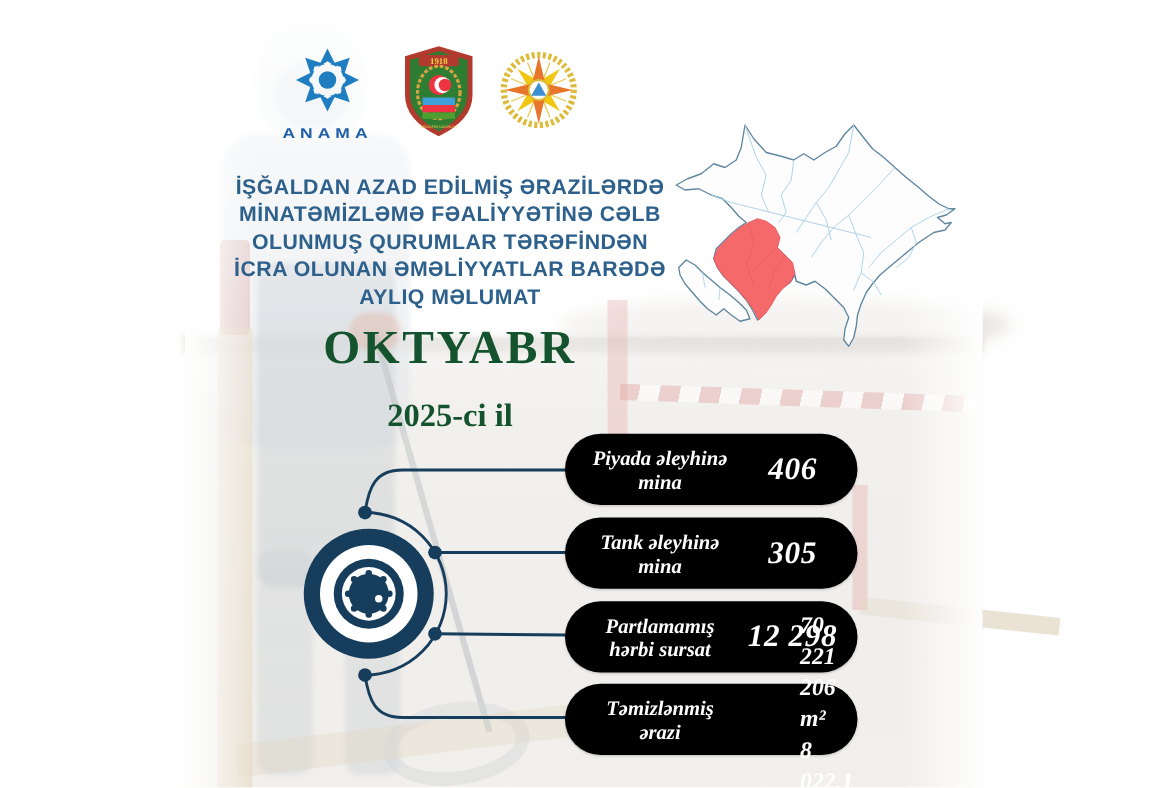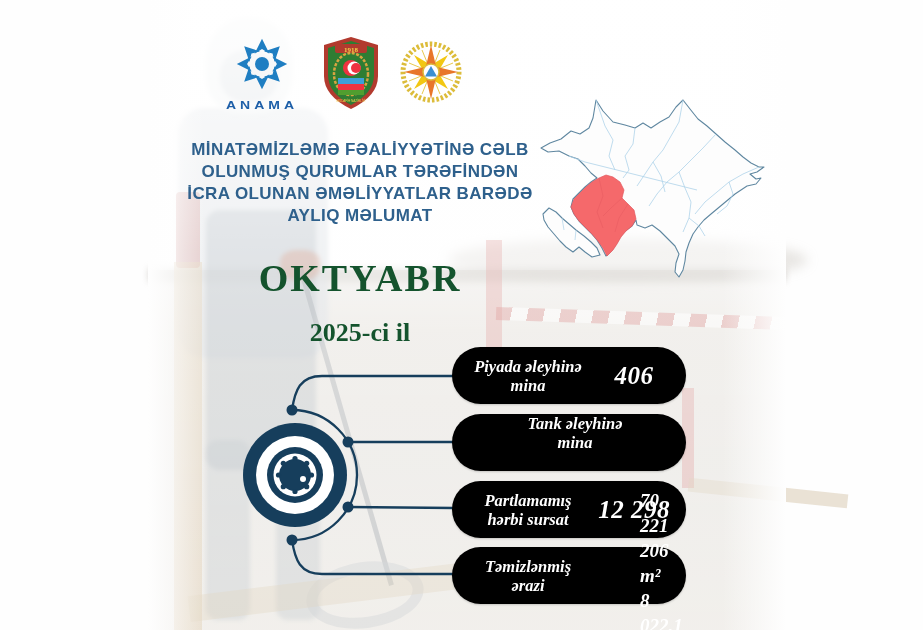--- a/index.html
+++ b/index.html
@@ -55,21 +55,21 @@
   #map{position:absolute;z-index:1;left:533px;top:78px;width:240px;height:212px;}
 
   
   #connector{position:absolute;z-index:1;left:0;top:0;width:923px;height:630px;}
   .pill{position:absolute;z-index:2;left:452px;width:234px;height:57px;border-radius:29px;
     background:#000000;color:#ffffff;display:flex;align-items:center;
     font-family:"Liberation Serif",serif;font-weight:bold;box-shadow:0 1px 2px rgba(0,0,0,.18);font-style:italic;}
   .pill .lbl{flex:0 0 128px;text-align:center;font-size:16.5px;line-height:19px;padding-left:12px;}
   .pill .val{flex:1;text-align:center;font-size:25px;letter-spacing:.5px;padding-right:10px;}
   .pill .val2{flex:1;text-align:left;font-size:19px;line-height:25px;padding-right:6px;}
-  #pill-0{top:347px;} #pill-1{top:414px;flex-direction:column;} #pill-2{top:481px;} #pill-3{top:547px;gap:48px;}
+  #pill-0{top:347px;} #pill-1{top:414px;} #pill-2{top:481px;} #pill-3{top:547px;gap:48px;}
 </style>
 </head>
 <body>
 
 <div id="canvas">
 
   <div id="photo">
     <div class="ground"></div>
     <div class="horizon"></div>
     <div class="hill"></div>
@@ -152,20 +152,21 @@
         <path d="M0,-27 L5,-6 L-5,-6 Z" transform="rotate(90)"></path>
         <path d="M0,-27 L5,-6 L-5,-6 Z" transform="rotate(180)"></path>
         <path d="M0,-27 L5,-6 L-5,-6 Z" transform="rotate(270)"></path>
       </g>
       <circle cx="0" cy="0" r="8" fill="#ffffff" stroke="#dcbc3a" stroke-width="1.5"></circle>
       <path d="M0,-6 L6,4.5 L-6,4.5 Z" fill="#3a8fd0"></path>
     </svg>
   </div>
 
   <div id="title">
+    <div>İŞĞALDAN AZAD EDİLMİŞ ƏRAZİLƏRDƏ</div>
     <div>MİNATƏMİZLƏMƏ FƏALİYYƏTİNƏ CƏLB</div>
     <div>OLUNMUŞ QURUMLAR TƏRƏFİNDƏN</div>
     <div>İCRA OLUNAN ƏMƏLİYYATLAR BARƏDƏ</div>
     <div>AYLIQ MƏLUMAT</div>
   </div>
 
   <div id="month-block">
     <div id="month">OKTYABR</div>
     <div id="year">2025-ci il</div>
   </div>

